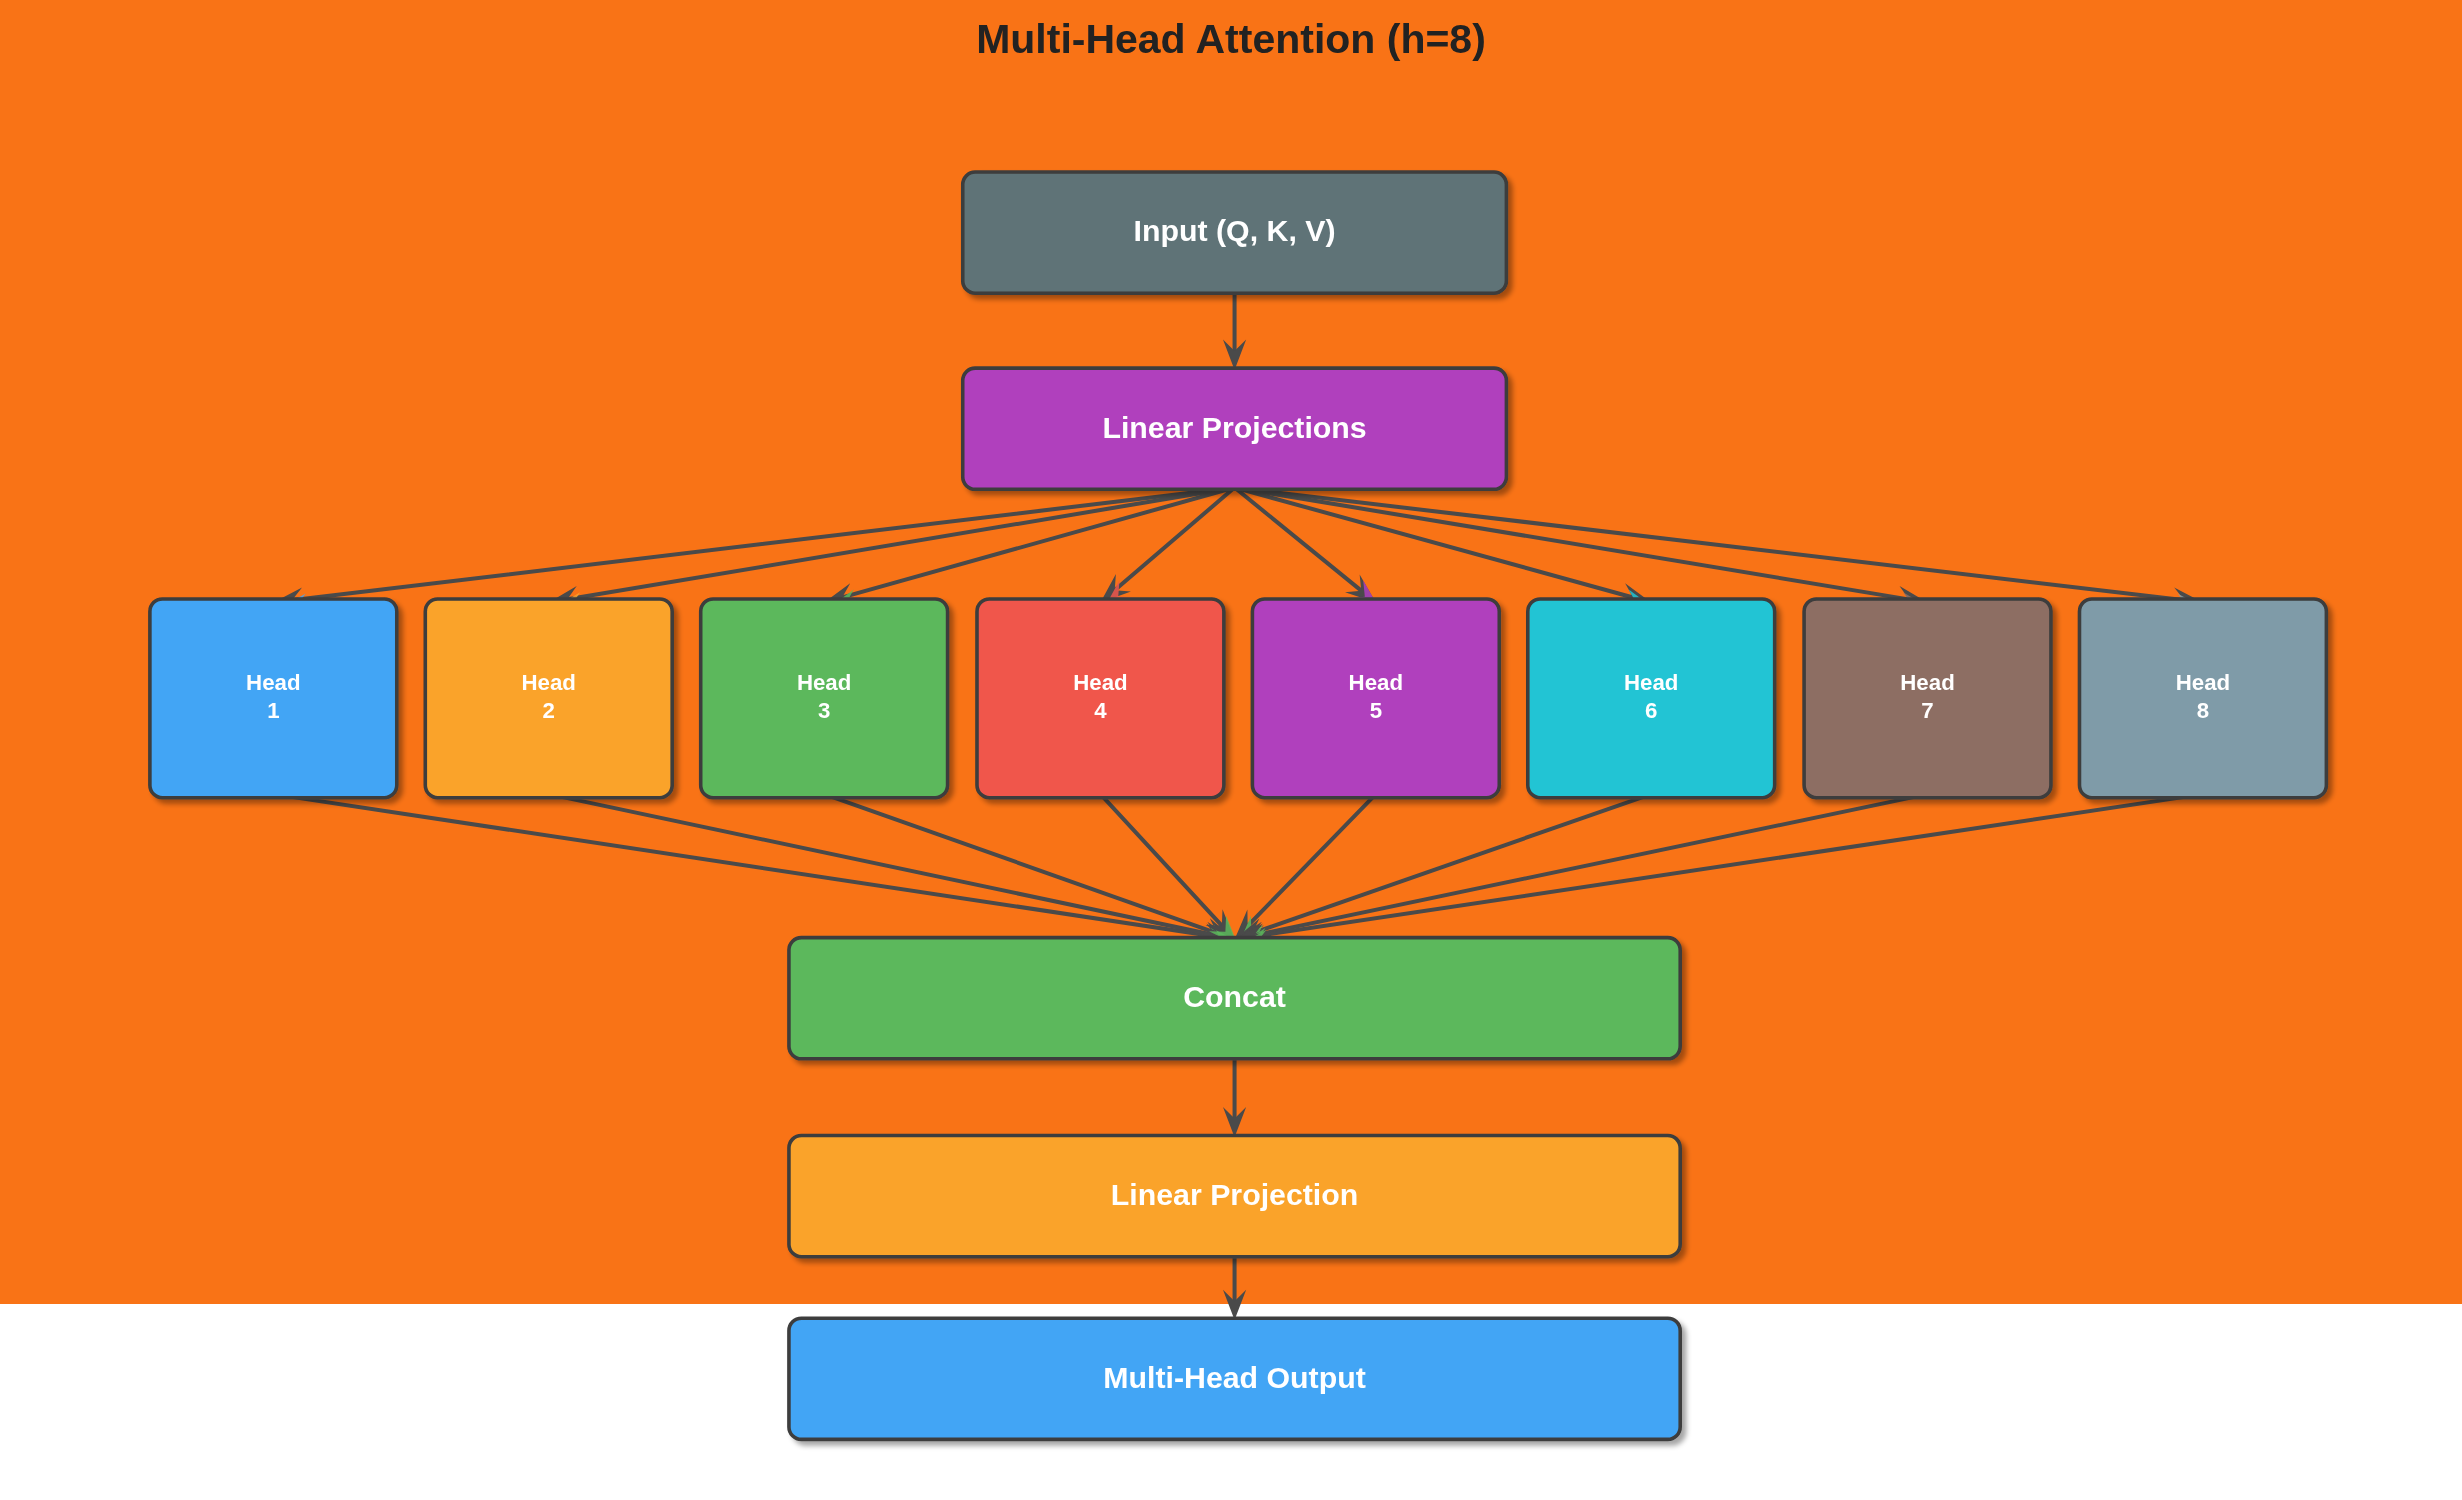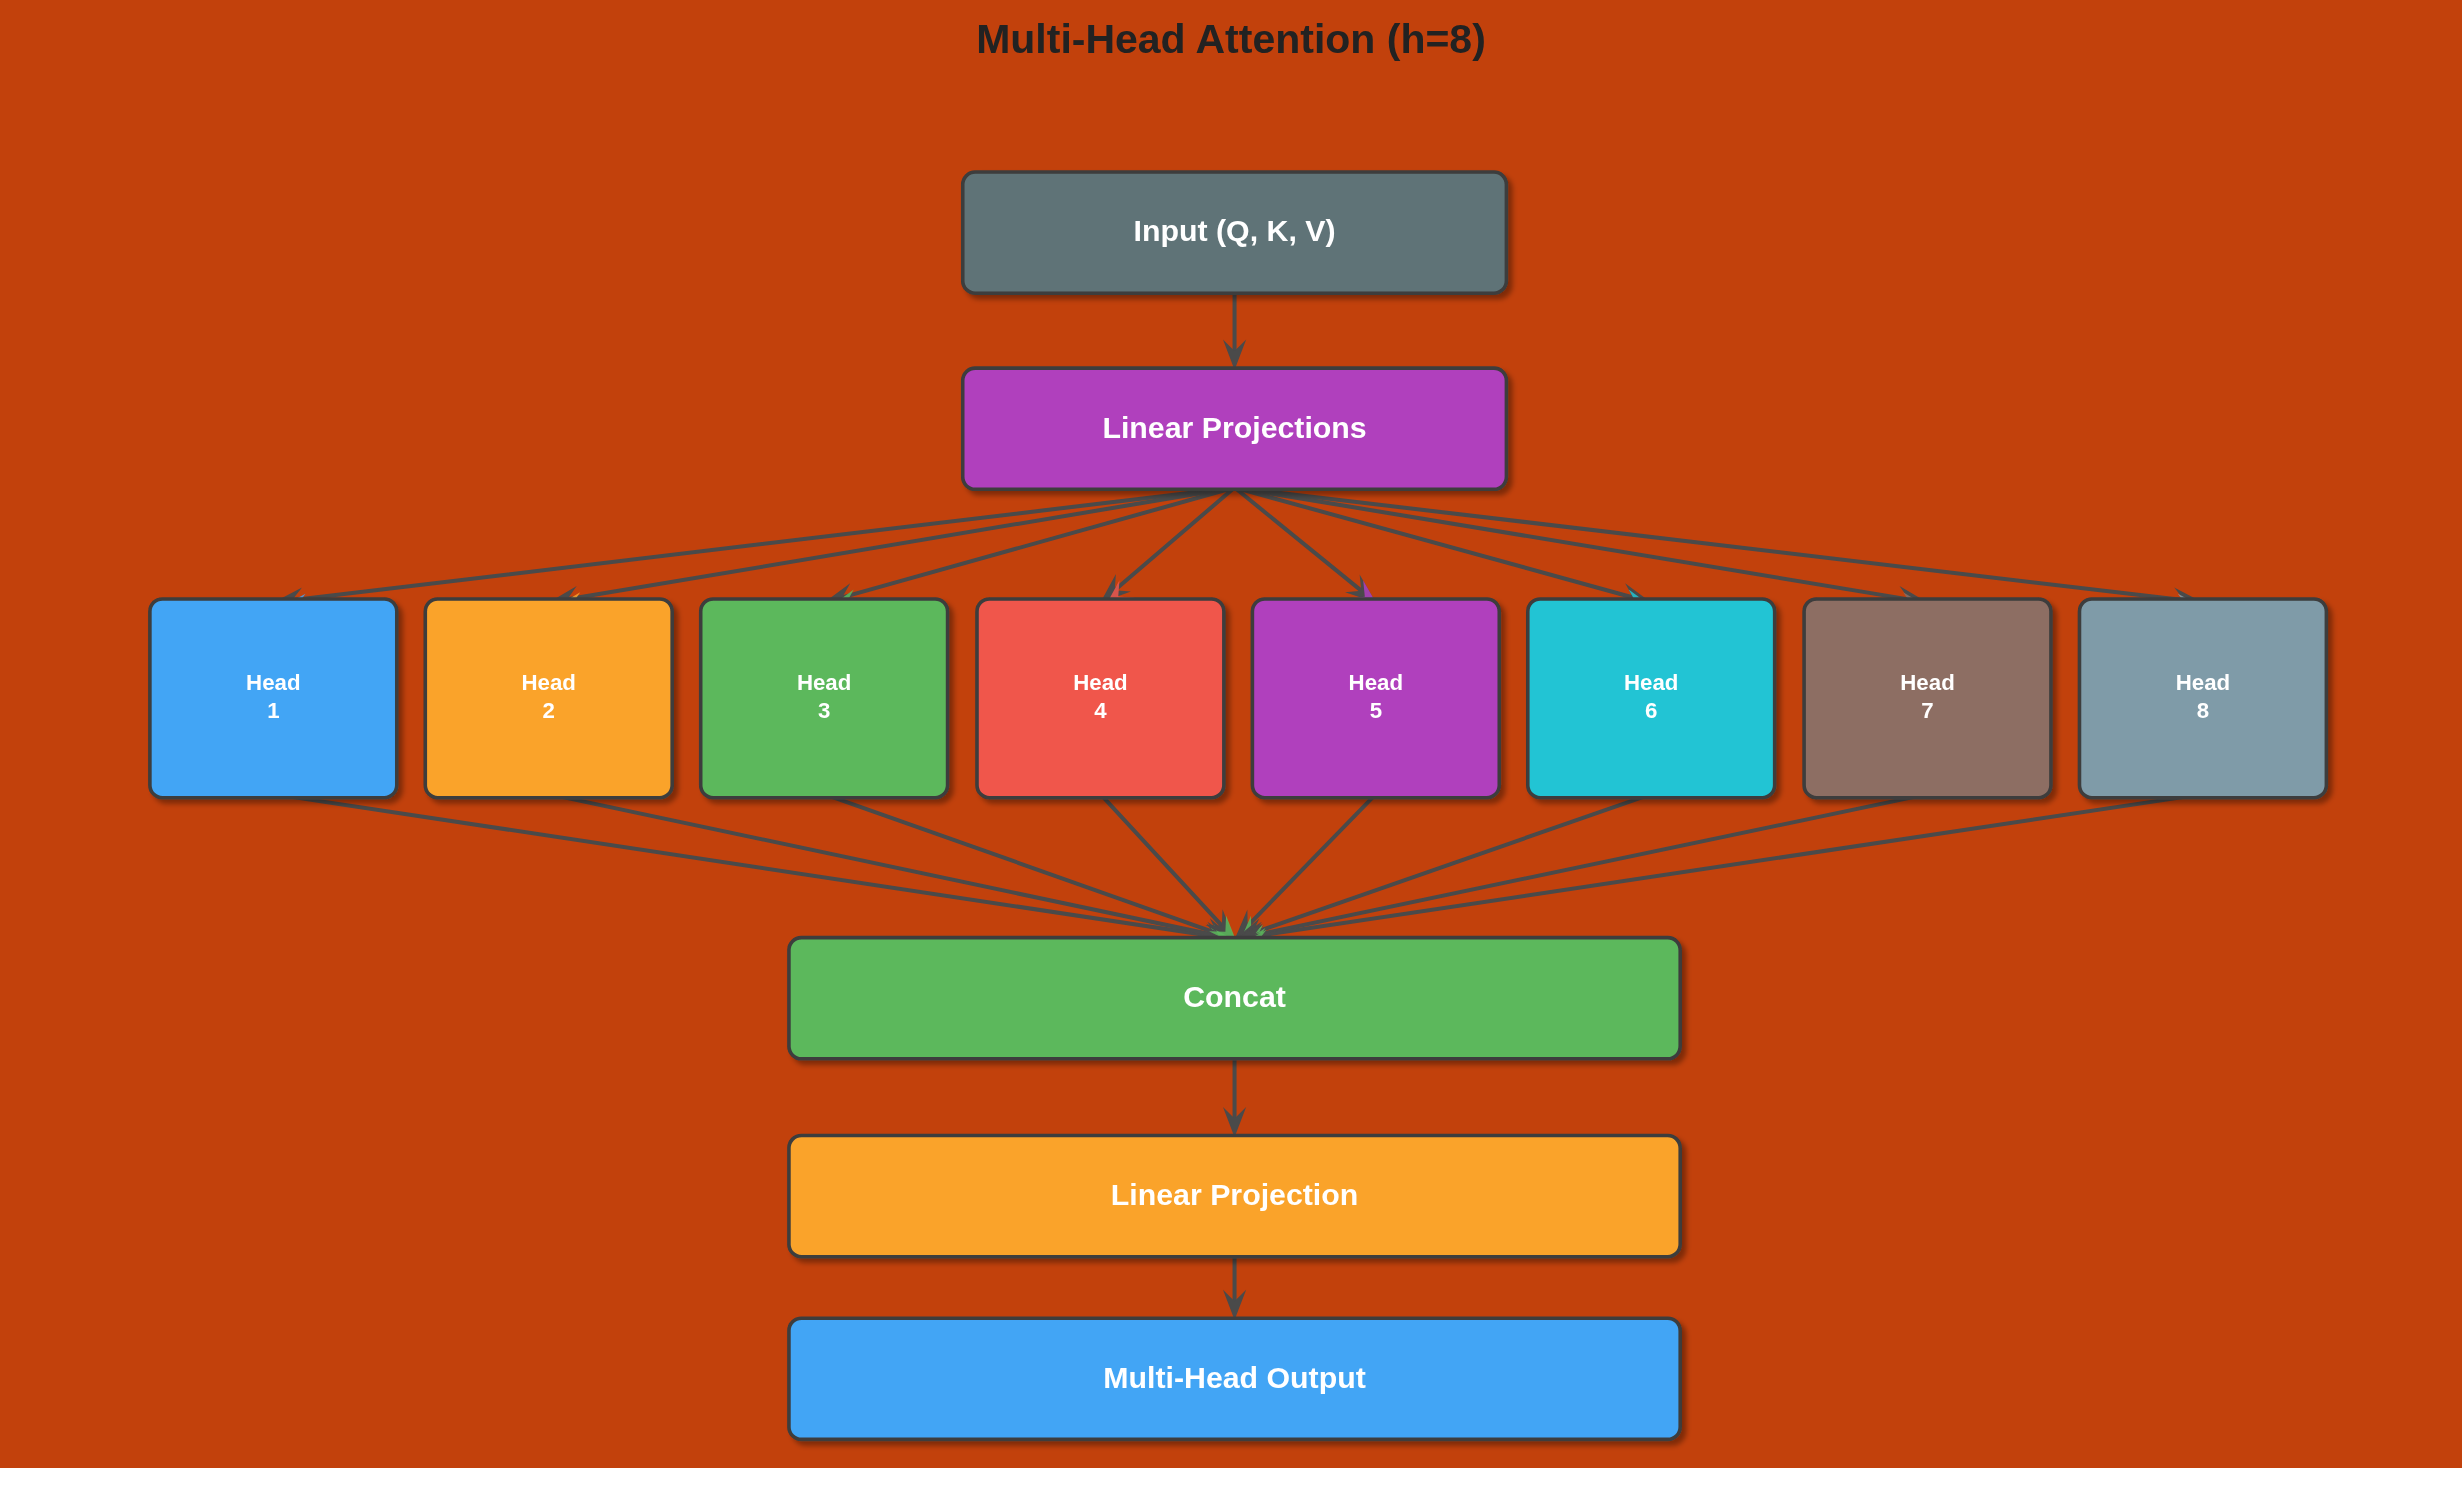--- a/index.html
+++ b/index.html
@@ -10,22 +10,22 @@
   }
   body {
     width: 2462px;
     height: 1500px;
     font-family: "Liberation Sans", sans-serif;
     overflow: hidden;
   }
   #diagram-root {
     position: relative;
     width: 2462px;
-    height: 1468px;
-    background: #c2410c;
+    height: 1304px;
+    background: #f97316;
   }
   #diagram-svg {
     position: absolute;
     top: 0;
     left: 0;
     width: 2462px;
     height: 1500px;
     display: block;
   }
   .title-text {

